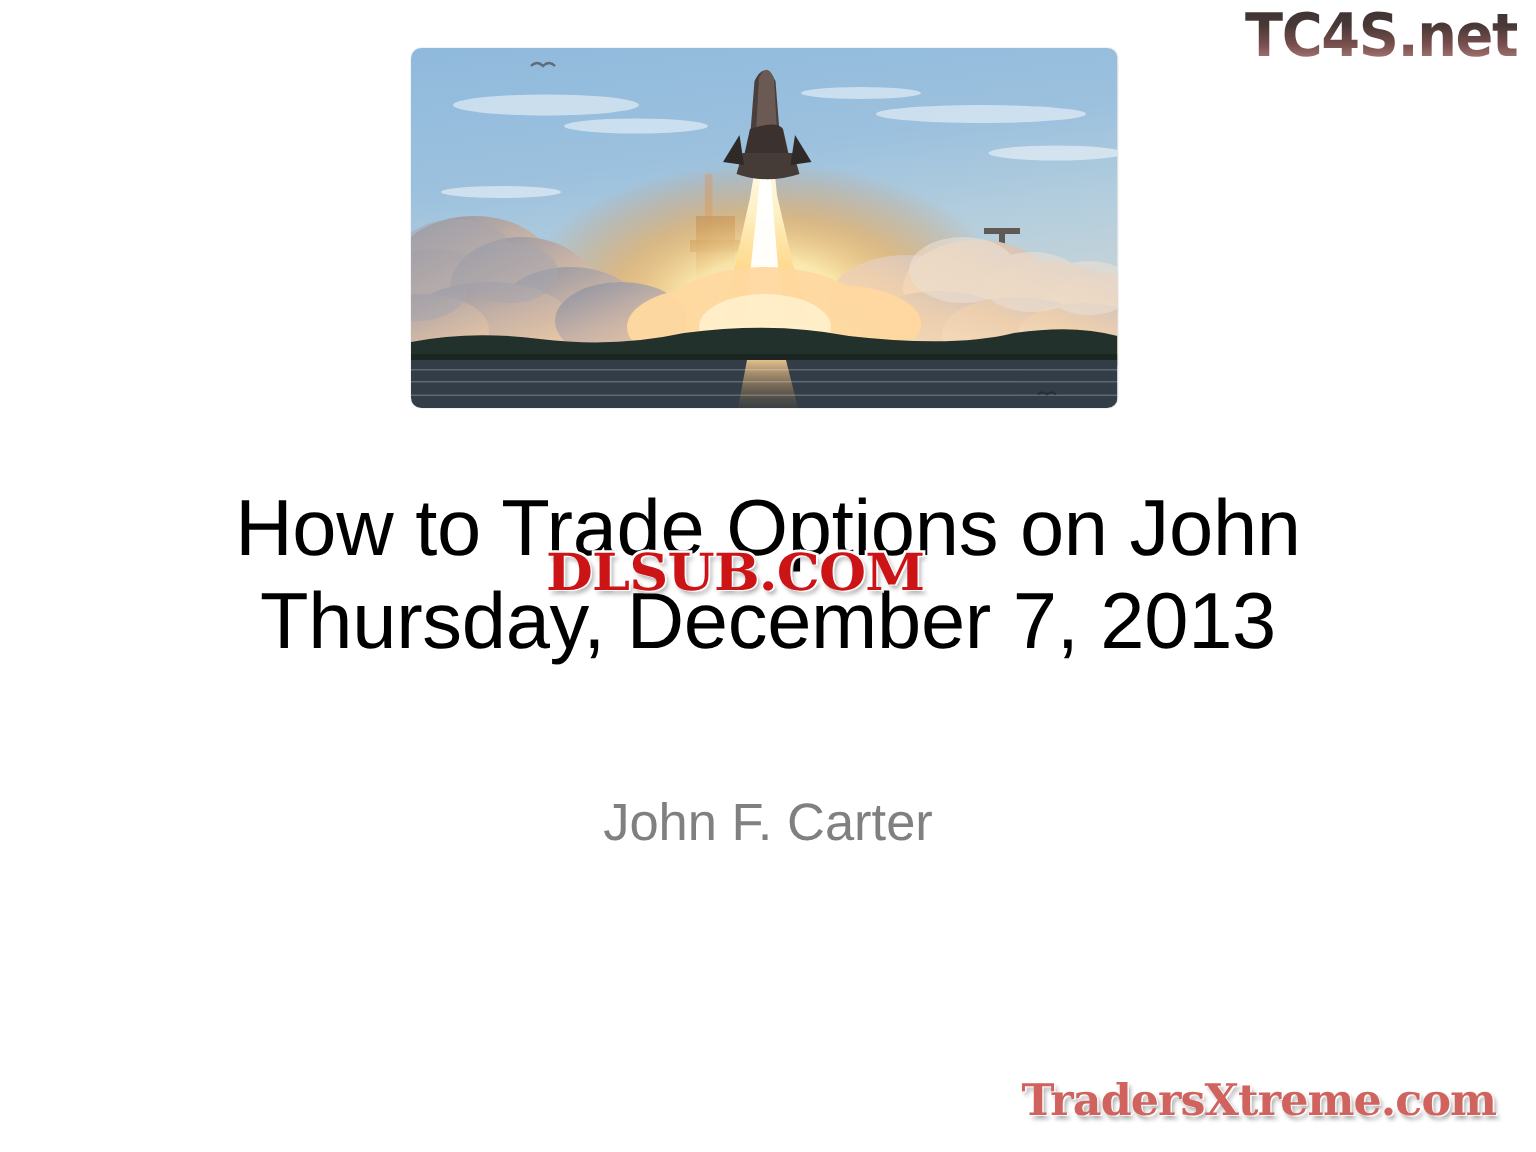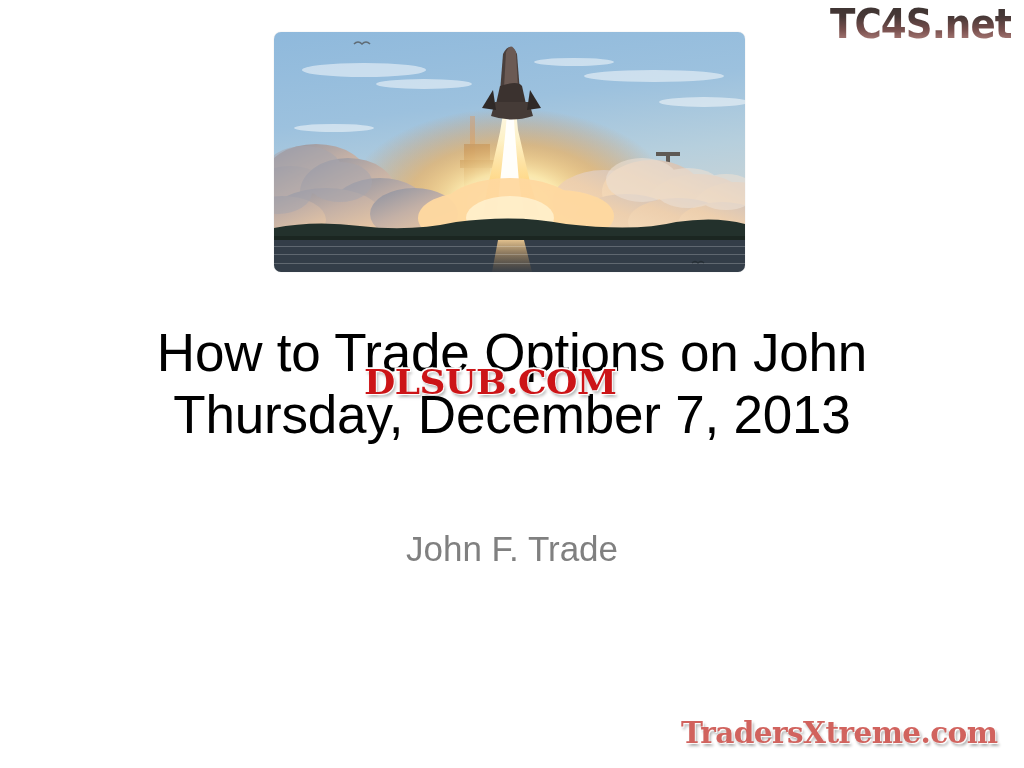--- a/index.html
+++ b/index.html
@@ -255,20 +255,20 @@
       <path d="M418 231 q3 -3 6 0 q3 -3 6 0" stroke="#222a30" stroke-width="1.2" fill="none" opacity="0.8"></path>
     </svg>
   </div>
 
   <div class="title-block">
     <div class="title-line">How to Trade Options on John</div>
     <div class="title-line">Thursday, December 7, 2013</div>
   </div>
 
   <div class="subtitle-block">
-    <div class="subtitle-line">John F. Trade</div>
+    <div class="subtitle-line">John F. Carter</div>
   </div>
 
   <div class="wm-tc4s">TC4S.net</div>
   <div class="wm-dlsub">DLSUB.COM</div>
   <div class="wm-traders">TradersXtreme.com</div>
 
 </div>
 
 </body></html>

